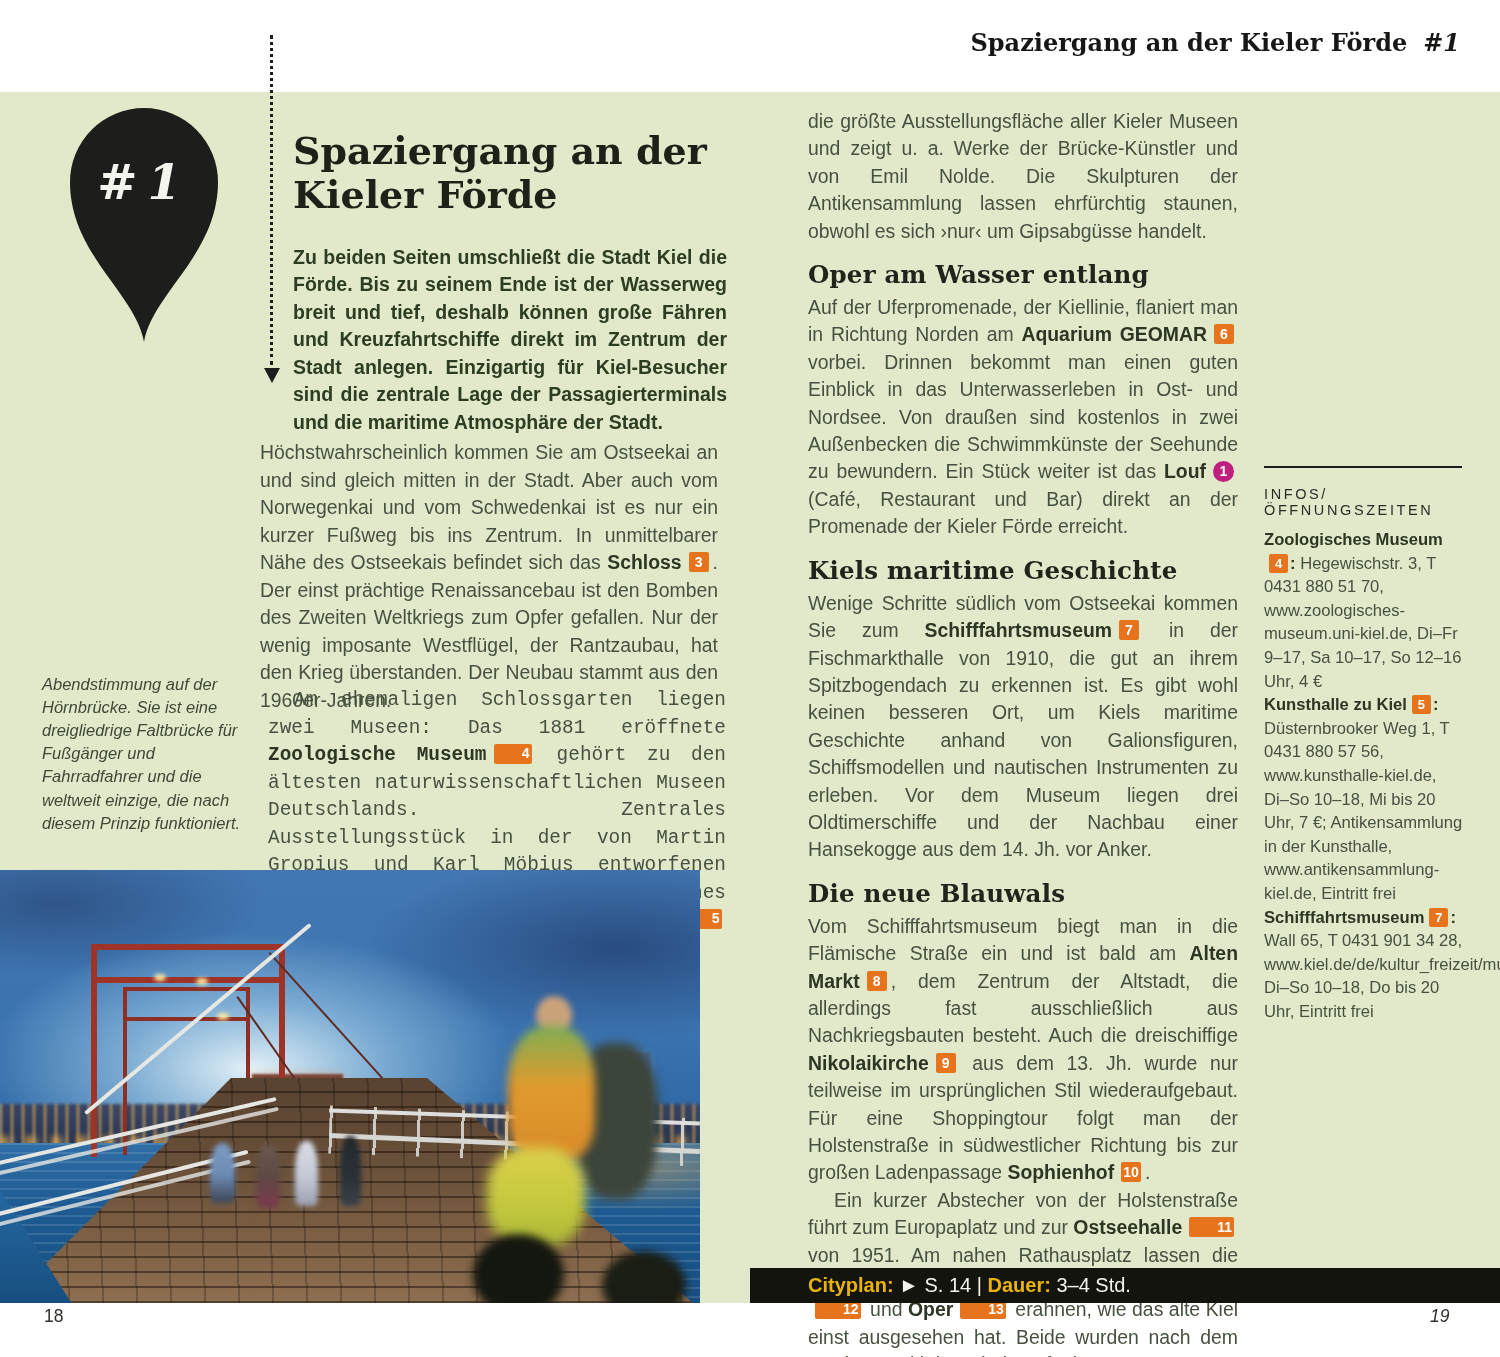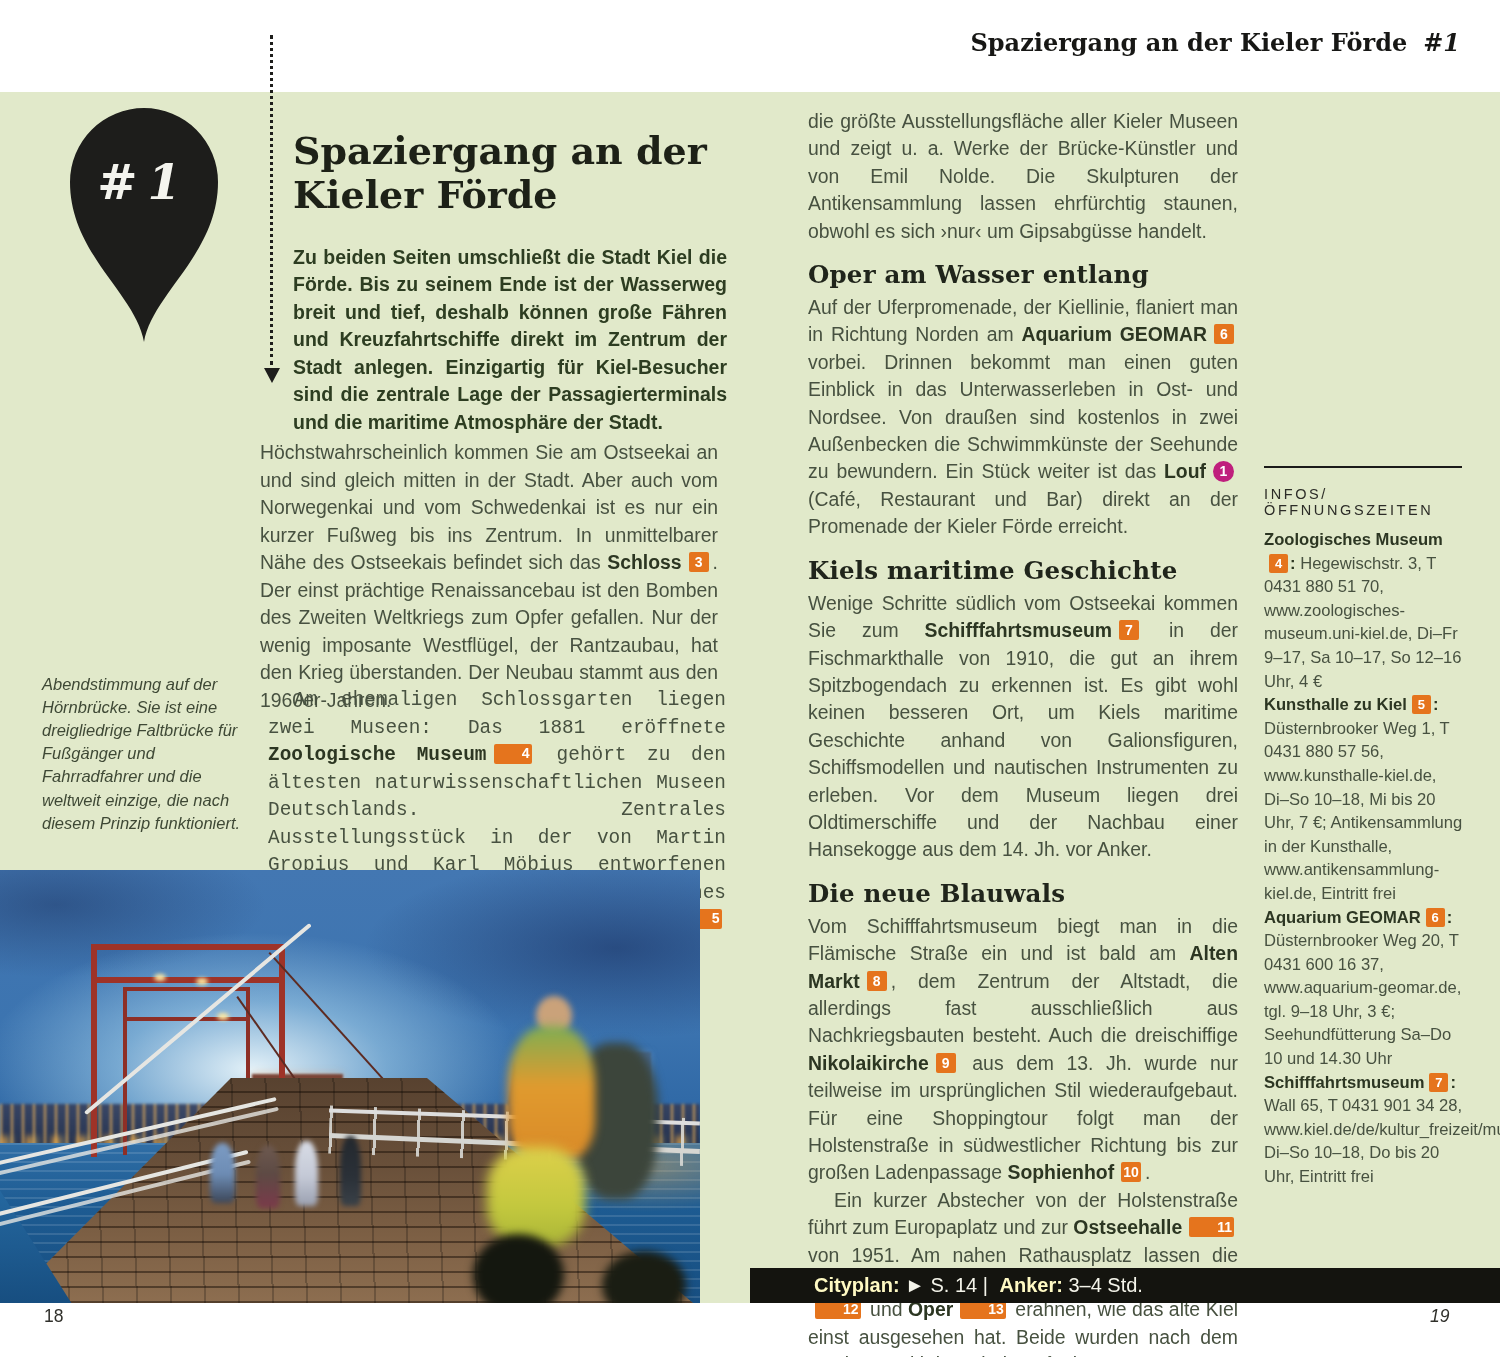--- a/index.html
+++ b/index.html
@@ -42,21 +42,21 @@
 
   
   .sidebar{position:absolute;left:1264px;top:466px;width:200px;z-index:3;}
   .sidebar .rule{border-top:2px solid #1b1b19;width:198px;margin-bottom:18px;}
   .sidebar h3{font-weight:normal;font-size:14.5px;letter-spacing:2.6px;color:#2c2c27;margin:0 0 10px 0;}
   .sidebar .entry{font-size:16.6px;line-height:23.6px;color:#475140;}
   .sidebar .sq{font-size:13px;min-width:19px;height:19px;line-height:19px;margin:0 2px 0 5px;vertical-align:1px;}
 
   
   .footer-bar{position:absolute;left:750px;top:1268px;width:750px;height:35px;background:#14140f;color:#f4f4ea;font-size:20px;line-height:34px;padding-left:58px;box-sizing:border-box;z-index:6;}
-  .footer-bar .b{color:#fef9c3;margin-left:6px;}
+  .footer-bar .b{color:#eab308;}
 
   .page-num{position:absolute;font-size:17.5px;color:#30302b;z-index:3;}
   .pn-left{left:44px;top:1306px;text-align:center;}
   .pn-right{left:1430px;top:1306px;font-style:italic;}
 
   
   .photo{position:absolute;left:0;top:870px;width:700px;height:433px;overflow:hidden;background:#2a5a96;z-index:4;}
   .photo *{position:absolute;}
   .sky{left:0;top:0;width:100%;height:100%;
     background:
@@ -202,25 +202,22 @@
   <div class="sidebar">
     <div class="rule"></div>
     <h3>INFOS/ÖFFNUNGSZEITEN</h3>
     <div class="entry">
       <span class="b">Zoologisches Museum</span><span class="badge sq">4</span><span class="b">:</span><span> Hegewischstr. 3, T 0431 880 51 70, www.zoologisches-museum.uni-kiel.de, Di–Fr 9–17, Sa 10–17, So 12–16 Uhr, 4 €</span>
     </div>
     <div class="entry">
       <span class="b">Kunsthalle zu Kiel</span><span class="badge sq">5</span><span class="b">:</span><span> Düsternbrooker Weg 1, T 0431 880 57 56, www.kunsthalle-kiel.de, Di–So 10–18, Mi bis 20 Uhr, 7 €; Antikensammlung in der Kunsthalle, www.antikensammlung-kiel.de, Eintritt frei</span>
     </div>
     <div class="entry">
-      <span class="b">Aquarium GEOMAR</span><span class="badge sq">6</span><span class="b">:</span><span> Düsternbrooker Weg 20, T 0431 600 16 37, www.aquarium-geomar.de, tgl. 9–18 Uhr, 3 €; Seehundfütterung Sa–Do 10 und 14.30 Uhr</span>
-    </div>
-    <div class="entry">
       <span class="b">Schifffahrtsmuseum</span><span class="badge sq">7</span><span class="b">:</span><span> Wall 65, T 0431 901 34 28, www.kiel.de/de/kultur_freizeit/museum/schifffahrtsmuseum_fischhalle.php, Di–So 10–18, Do bis 20 Uhr, Eintritt frei</span>
     </div>
   </div>
 
-  <div class="footer-bar"><span class="b">Cityplan:</span><span> ► S. 14 | </span><span class="b">Anker:</span><span> 3–4 Std.</span></div>
+  <div class="footer-bar"><span class="b">Cityplan:</span><span> ► S. 14 | </span><span class="b">Dauer:</span><span> 3–4 Std.</span></div>
 
   <div class="page-num pn-left">18</div>
   <div class="page-num pn-right">19</div>
 
 </div>
 
 </body></html>

